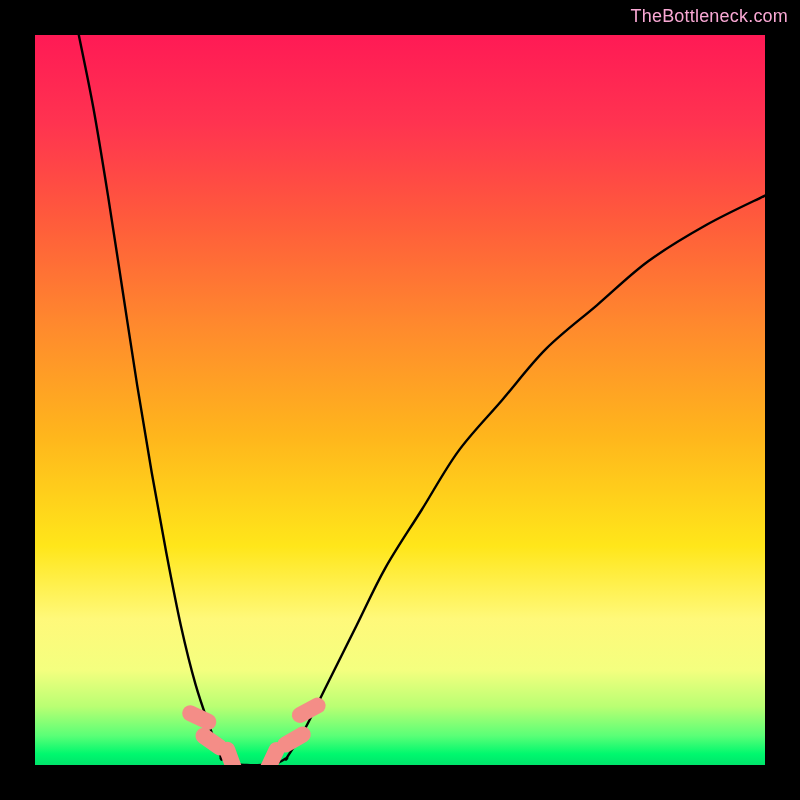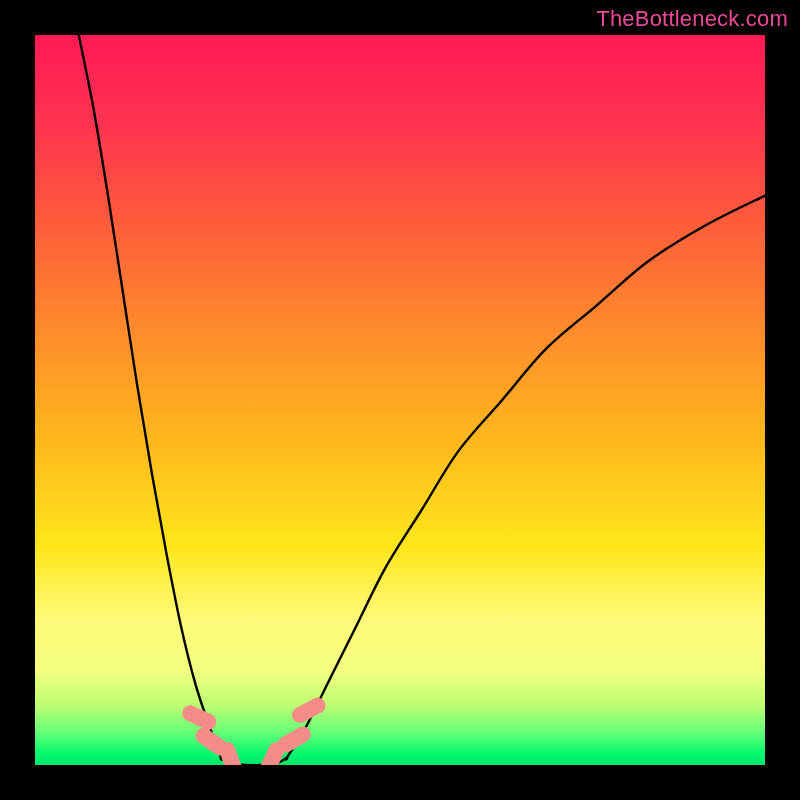--- a/index.html
+++ b/index.html
@@ -31,23 +31,23 @@
     left: 0;
     top: 0;
     width: 100%;
     height: 100%;
   }
   .watermark {
     position: absolute;
     top: 6px;
     right: 12px;
     font-family: Arial, Helvetica, sans-serif;
-    font-size: 22px;
+    font-size: 18px;
     font-weight: 500;
-    color: #ec4899;
+    color: #f9a8d4;
     letter-spacing: 0.2px;
   }
   svg.curve {
     position: absolute;
     left: 0;
     top: 0;
     width: 730px;
     height: 730px;
     overflow: visible;
   }

